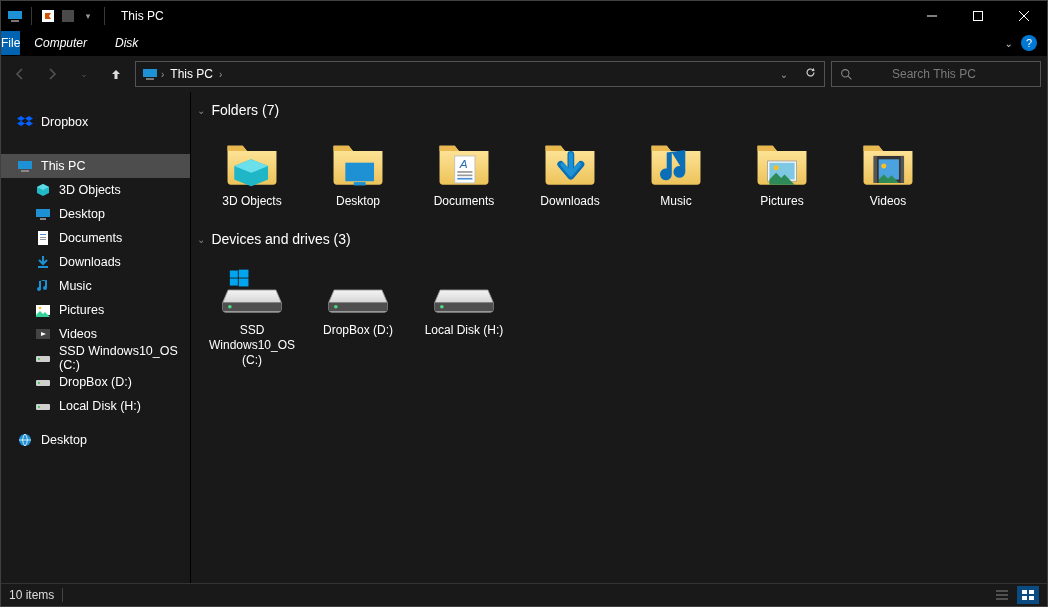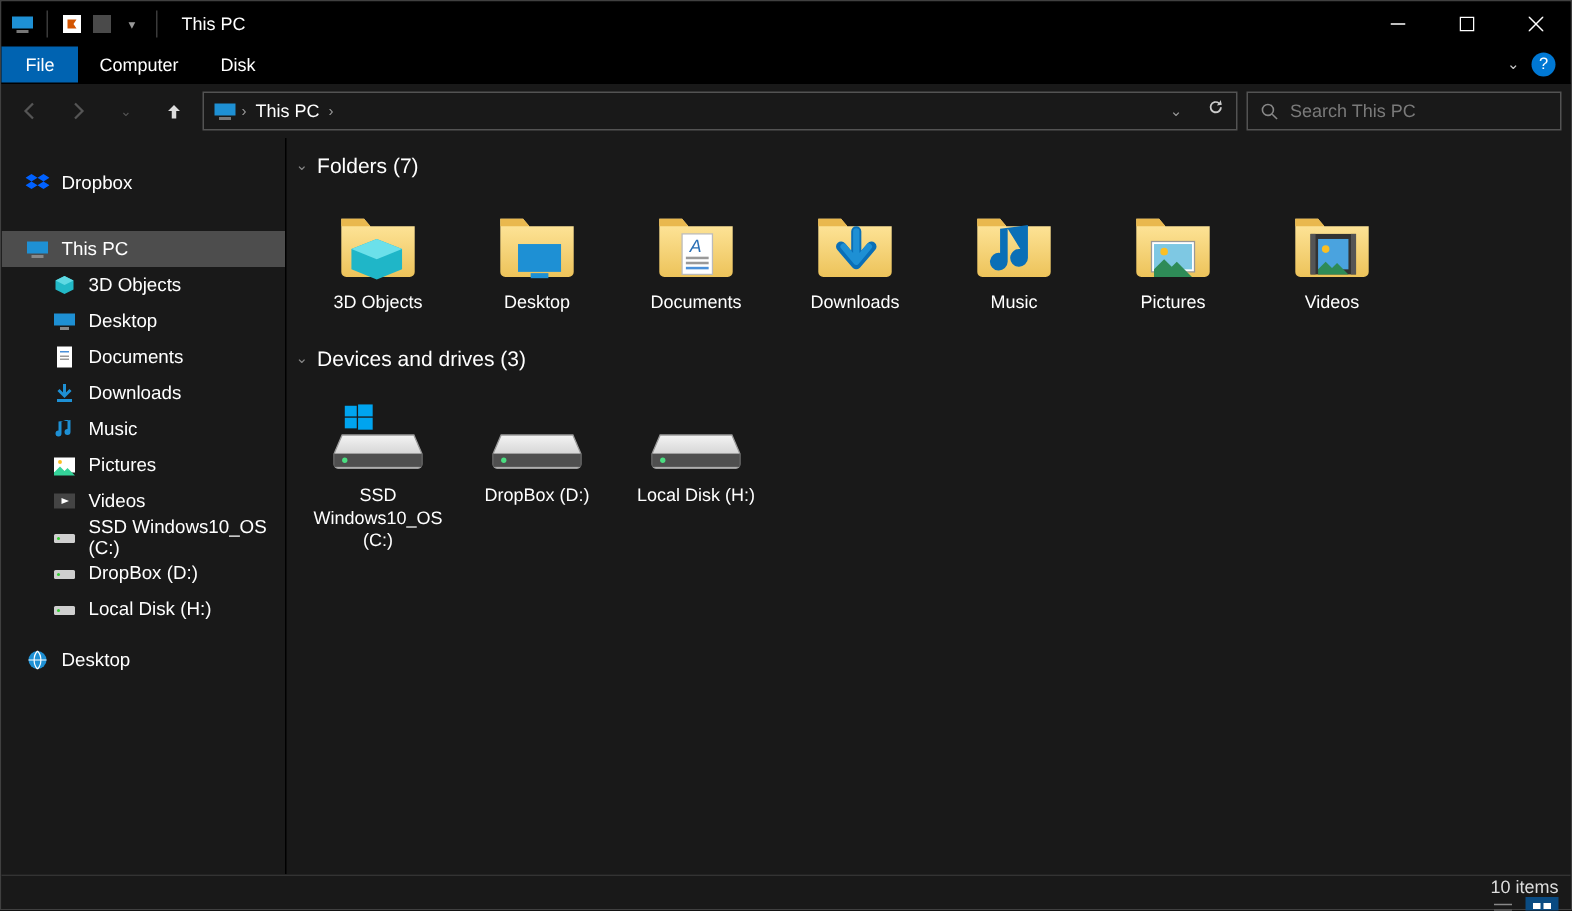--- a/index.html
+++ b/index.html
@@ -12,59 +12,59 @@
 .titlebar-left { display: flex; align-items: center; gap: 4px; padding-left: 6px; }
 .title-icon { width: 16px; height: 16px; display: inline-flex; align-items: center; justify-content: center; }
 .qat-sep { width:1px; height:18px; background:#3a3a3a; margin:0 4px; }
 .titlebar-title { font-size: 12px; margin-left: 8px; color: #fff; }
 .titlebar-spacer { flex: 1; }
 .titlebar-controls { display: flex; }
 .titlebar-btn { width: 46px; height: 30px; display: flex; align-items: center; justify-content: center; color: #fff; }
 
 
 .ribbon { height: 25px; display: flex; align-items: stretch; background: #000; border-bottom: 1px solid #000; }
-.ribbon-file { background: #0063b1; color: #fff; padding: 0 16px; display: flex; align-items: center; font-size: 12px; }
-.ribbon-tab { padding: 0 14px; display: flex; align-items: center; font-size: 12px; color: #fff; }
+.ribbon-file { background: #0063b1; color: #fff; padding: 0 0; display: flex; align-items: center; font-size: 12px; }
+.ribbon-tab { padding: 0 14px; display: flex; align-items: center; font-size: 12px; color: #fff; font-style: italic; }
 .ribbon-right { margin-left: auto; display: flex; align-items: center; gap: 8px; padding-right: 10px; }
 .help-circle { width: 16px; height: 16px; border-radius: 50%; background: #0078d4; color: #fff; font-size: 11px; display: flex; align-items: center; justify-content: center; }
 
 
 .navbar { height: 36px; display: flex; align-items: center; gap: 6px; background: #191919; padding: 0 6px; }
 .nav-btn { width: 26px; height: 26px; display: flex; align-items: center; justify-content: center; color: #aaa; }
 .nav-btn.disabled { color: #555; }
 .address { flex: 1; height: 26px; border: 1px solid #535353; display: flex; align-items: center; background: #191919; }
 .address-icon { width: 22px; display:flex; align-items:center; justify-content:center; margin-left: 3px; }
 .address-text { font-size: 12px; padding: 0 6px; color: #fff; }
 .address-crumb-sep { color: #999; font-size:10px; }
 .address-spacer { flex:1; }
 .address-drop { width: 24px; text-align:center; color:#999; font-size:10px; }
 .address-refresh { width: 28px; text-align:center; color:#ccc; }
 .searchbox { width: 210px; height: 26px; border: 1px solid #535353; display: flex; align-items: center; background: #191919; }
 .search-icon { width: 28px; display:flex; align-items:center; justify-content:center; color:#888; }
-.search-text { font-size: 12px; color: #7a7a7a; }
+.search-text { font-size: 12px; color: #7a7a7a; margin-left: 32px; }
 
 
 .body { flex: 1; display: flex; background: #191919; overflow: hidden; }
 .sidebar { width: 190px; background: #191919; border-right: 1px solid #000; padding-top: 8px; overflow:auto; }
 .side-item { display: flex; align-items: center; height: 24px; padding-left: 16px; font-size: 12.5px; gap: 8px; color: #fff; }
 .side-item.indent { padding-left: 34px; }
 .side-item.selected { background: #4d4d4d; }
 .side-item .sicon { width: 16px; height: 16px; display:inline-flex; align-items:center; justify-content:center; }
 .side-group-gap { height: 10px; }
 
 .content { flex: 1; overflow: auto; padding: 6px 0 0 4px; }
 .group-header { display:flex; align-items:center; gap:6px; font-size: 14px; color:#fff; padding: 4px 0 6px 2px; }
 .chev { color:#888; font-size:10px; }
 .items-row { display:flex; flex-wrap:wrap; gap: 16px 24px; padding: 6px 0 18px 16px; }
 .item { width: 82px; display:flex; flex-direction:column; align-items:center; text-align:center; }
 .item .icon-wrap { width: 70px; height: 62px; display:flex; align-items:center; justify-content:center; position:relative; }
 .item-label { font-size: 12px; color:#fff; margin-top: 2px; line-height: 1.25; }
 
 
-.statusbar { height: 23px; background: #191919; border-top: 1px solid #333; display:flex; align-items:flex-end; font-size: 12px; padding: 0 8px; color:#ddd;flex-direction:column; }
+.statusbar { height: 23px; background: #191919; border-top: 1px solid #333; display:flex; align-items:center; font-size: 12px; padding: 0 8px; color:#ddd; }
 .statusbar .sep { width:1px; height:14px; background:#444; margin:0 8px; }
 .statusbar-right { margin-left:auto; display:flex; gap:4px; }
 .view-toggle { width:22px; height:18px; display:flex; align-items:center; justify-content:center; color:#888; }
 .view-toggle.active { background:#0a4b82; color:#fff; }
 
 
 .folder-svg { width: 62px; height: 54px; }
 .drive-svg { width: 62px; height: 50px; }
 .small-svg { width:16px; height:16px; }
 </style>

